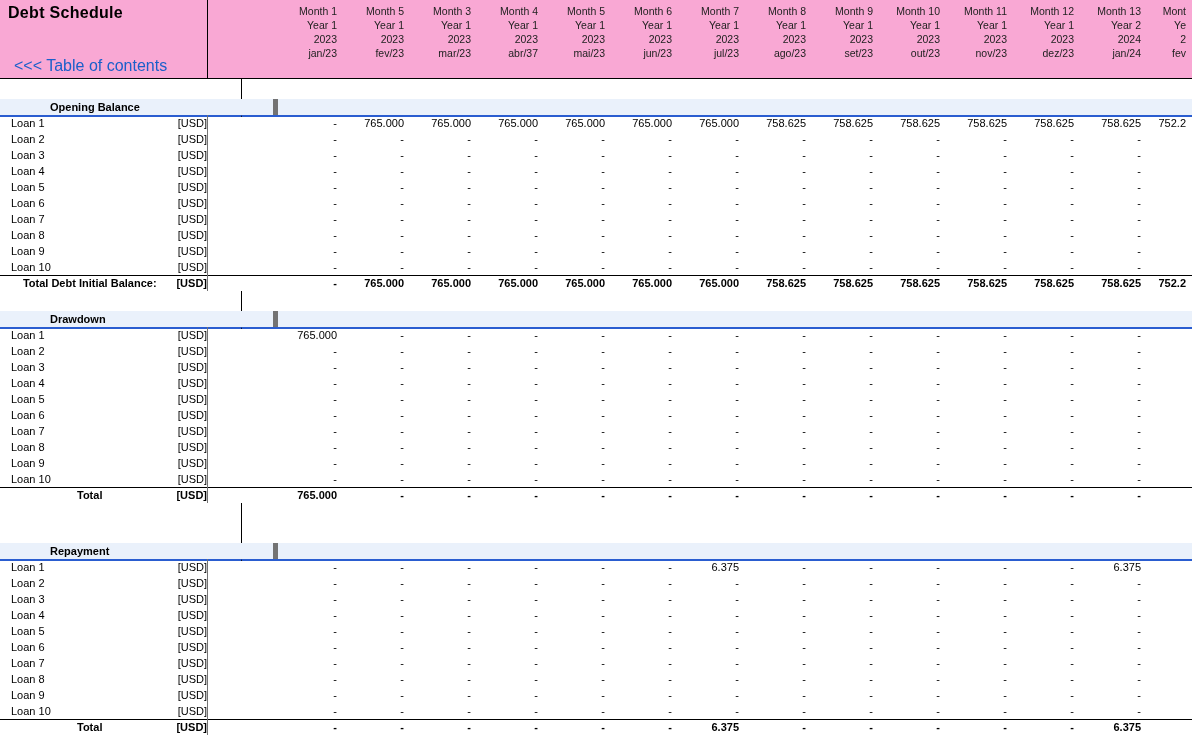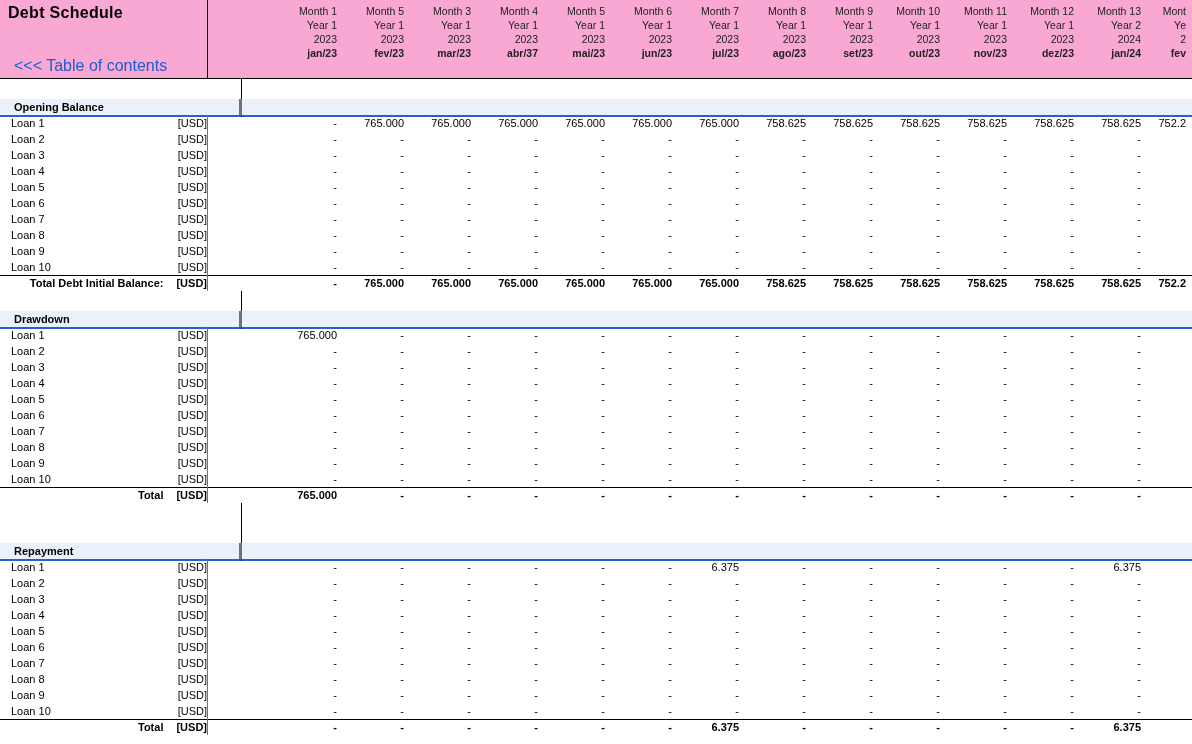--- a/index.html
+++ b/index.html
@@ -46,38 +46,39 @@
     width: 67px;
     display: flex;
     flex-direction: column;
     align-items: flex-end;
     padding: 4px 6px 18px 0;
     font-size: 10.5px;
     line-height: 14px;
     color: #222;
   }
   .hcol.last { width: 45px; overflow: hidden; white-space: nowrap; }
-  .hcol div:last-child { font-weight: bold; }
+  .hcol div:last-child { font-weight: normal; }
   .hcol.m1 { width: 135px; }
   
   .body { display: flex; flex-direction: column; }
   .section-gap {
     height: 20px;
     display: flex;
   }
   .section-gap .lab { width: 242px; border-right: 1px solid #000; }
   .section-gap .rest { flex: 1; }
   .section-head {
     display: flex;
     background: #eaf1fb;
     font-weight: bold;
   }
   .section-head .lab {
     width: 242px; padding: 2px 0 2px 14px;
-    border-right: 3px solid #737373;
+    border-right: 5px solid #737373;
+    margin-left: 36px;
   }
   .section-head .rest { flex: 1; }
   .blue-rule {
     display: flex; height: 0;
   }
   .blue-rule .lab {
     width: 242px; border-right: 1px solid #000;
     border-top: 2px solid #2a5dd0;
   }
   .blue-rule .rest {
@@ -107,21 +108,21 @@
     text-align: right;
     padding-right: 6px;
     white-space: nowrap;
   }
   .row .c.m1 { width: 135px; }
   .row .c.last { width: 45px; overflow: hidden; }
   .total-row {
     font-weight: bold;
   }
   .total-row .rname {
-    text-align: right;
+    text-align: center;
     padding-right: 2px;
     padding-left: 16px;
   }
   .black-rule {
     display: flex; height: 0;
   }
   .black-rule .lab {
     width: 242px; border-right: 1px solid #000;
     border-top: 1px solid #000;
   }

